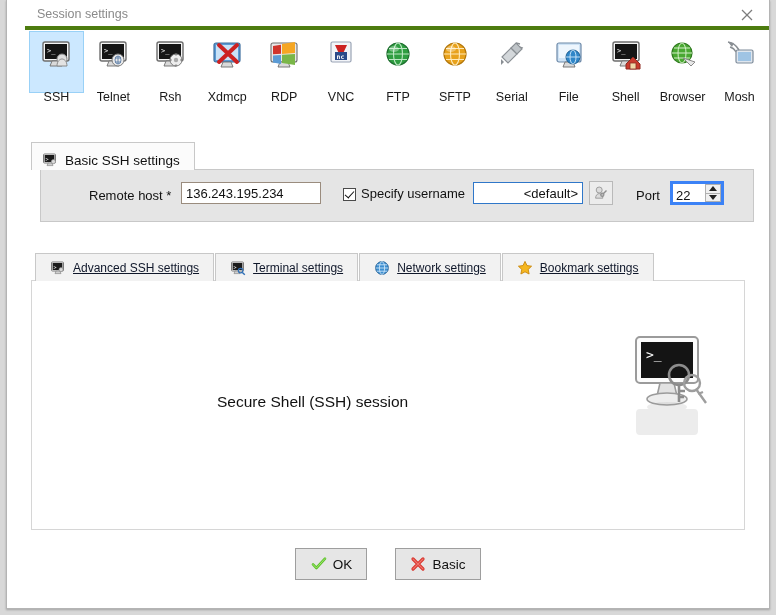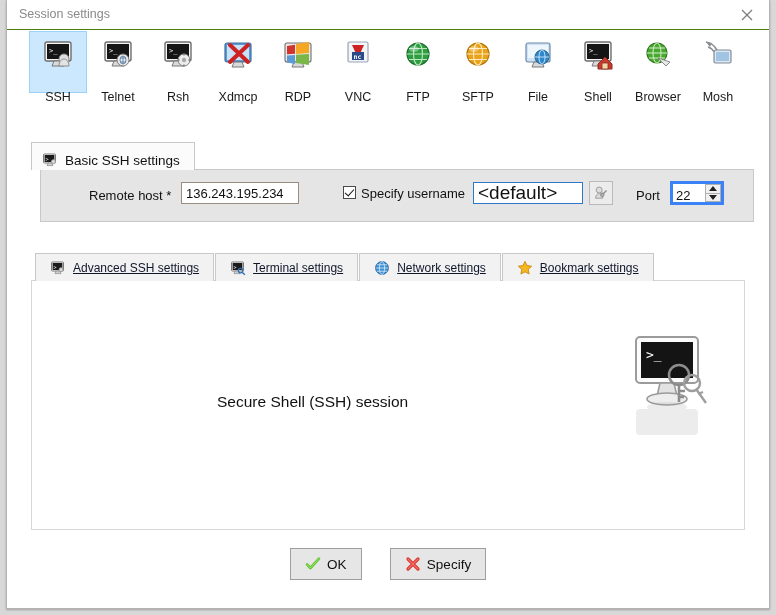--- a/index.html
+++ b/index.html
@@ -17,21 +17,22 @@
     background: #ffffff;
     border: 1px solid #b4b4b4;
     border-top: none;
     box-shadow: 0 1px 2px rgba(0,0,0,0.25);
   }
   
   #titlebar {
     position: relative;
     height: 30px;
     background: #ffffff;
-    border-bottom: 1px solid #4d7c0f;
+    border-bottom: 4px solid #4d7c0f;
+    margin-left: 18px;
   }
   #title-text {
     position: absolute;
     left: 12px; top: 7px;
     font-size: 12.5px;
     color: #8a8a8a;
   }
   #close-btn {
     position: absolute;
     right: 0px; top: 0px;
@@ -99,30 +100,30 @@
     left: 0; top: 27px;
     width: 714px; height: 53px;
     background: #e5e5e5;
     border: 1px solid #c8c8c8;
     margin-left: 9px;
   }
   .fld-label { font-size: 13px; color: #111; }
   #remote-host-label { position: absolute; left: 48px; top: 18px; }
   #remote-host-input {
     position: absolute; left: 140px; top: 12px;
-    width: 118px; height: 22px;
+    width: 140px; height: 22px;
     border: 1px solid #9a8c7e;
     background: #fff;
     font-family: "Liberation Sans", sans-serif;
     font-size: 13px; color: #111;
     padding: 0 4px;
   }
   #specify-user-box {
     position: absolute; left: 302px; top: 16px;
-    display: flex; align-items: flex-start; cursor: pointer;
+    display: flex; align-items: flex-end; cursor: pointer;
   }
   .chk {
     width: 13px; height: 13px;
     border: 1px solid #4a4a4a;
     background: #fff;
     margin-right: 5px;
     position: relative;
   }
   .chk.checked::after {
     content: "";
@@ -132,22 +133,23 @@
     border: solid #111;
     border-width: 0 1.6px 1.6px 0;
     transform: rotate(42deg);
   }
   #username-input {
     position: absolute; left: 432px; top: 12px;
     width: 110px; height: 22px;
     border: 1px solid #2f77c9;
     background: #fff;
     font-family: "Liberation Sans", sans-serif;
-    font-size: 19px; color: #111;
+    font-size: 13px; color: #111;
     padding: 0 4px;
+    text-align: right;
   }
   #user-browse-btn {
     position: absolute; left: 548px; top: 11px;
     width: 24px; height: 24px;
     background: #ececec;
     border: 1px solid #b9b9b9;
     display: flex; align-items: center; justify-content: center;
     cursor: pointer;
   }
   #port-label { position: absolute; left: 595px; top: 18px; }
@@ -329,20 +331,29 @@
         <span class="tb-label">FTP</span>
       </div>
       <div class="tb-item">
         <span class="tb-ico"><svg width="32" height="32" viewBox="0 0 32 32">
             <circle cx="16" cy="16" r="11" fill="#e8a21c" stroke="#b4780c" stroke-width="1.2"></circle>
             <ellipse cx="16" cy="16" rx="4.5" ry="11" fill="none" stroke="#ffeaba" stroke-width="1.1"></ellipse>
             <path d="M5 16 h22 M7 10.5 h18 M7 21.5 h18" stroke="#ffeaba" stroke-width="1.1" fill="none"></path>
             <ellipse cx="12" cy="11" rx="5" ry="3" fill="#ffffff" opacity="0.35"></ellipse>
           </svg></span>
         <span class="tb-label">SFTP</span>
+      </div>
+      <div class="tb-item">
+        <span class="tb-ico"><svg width="32" height="32" viewBox="0 0 32 32">
+            <path d="M6 19 l9 -9 l6 6 l-9 9 z" fill="#d3d7da" stroke="#8a8f94" stroke-width="1.1"></path>
+            <path d="M15 10 l5 -5 l6 6 l-5 5 z" fill="#bfc4c8" stroke="#8a8f94" stroke-width="1.1"></path>
+            <path d="M5 21 l3 3 l-3 3 z" fill="#8a8f94"></path>
+            <path d="M20 5 l4 1 M24 9 l3 1" stroke="#8a8f94" stroke-width="1.3"></path>
+          </svg></span>
+        <span class="tb-label">Serial</span>
       </div>
       <div class="tb-item">
         <span class="tb-ico"><svg width="32" height="32" viewBox="0 0 32 32">
             <rect x="4" y="5" width="24" height="19" rx="2" fill="#cfe3f5" stroke="#6d89a8" stroke-width="1.2"></rect>
             <rect x="6" y="7" width="20" height="13" fill="#eef6fd"></rect>
             <path d="M12 24 h8 l2 5 h-12 z" fill="#dadada" stroke="#6e6e6e" stroke-width="0.9"></path>
             <circle cx="20" cy="19" r="7" fill="#2f86c8" stroke="#1d5e91" stroke-width="1"></circle>
             <ellipse cx="20" cy="19" rx="3" ry="7" fill="none" stroke="#cfe8fa" stroke-width="0.9"></ellipse>
             <path d="M13 19 h14" stroke="#cfe8fa" stroke-width="0.9"></path>
           </svg></span>
@@ -494,17 +505,17 @@
             <path d="M2 8.4 l3.4 3.6 L14 2.6" fill="none" stroke="#5fc12e" stroke-width="2.6" stroke-linecap="round" stroke-linejoin="round"></path>
             <path d="M2 8.4 l3.4 3.6 L14 2.6" fill="none" stroke="#9ee86a" stroke-width="1" stroke-linecap="round"></path>
           </svg></span>
         <span>OK</span>
       </div>
       <div class="dlg-btn">
         <span class="btn-ico"><svg width="16" height="16" viewBox="0 0 16 16">
             <path d="M3 3 L13 13 M13 3 L3 13" stroke="#d8342c" stroke-width="3.2" stroke-linecap="round"></path>
             <path d="M3 3 L13 13 M13 3 L3 13" stroke="#f0756d" stroke-width="1.1" stroke-linecap="round"></path>
           </svg></span>
-        <span>Specify</span>
+        <span>Basic</span>
       </div>
     </div>
 
 </div>
 
 </body></html>

